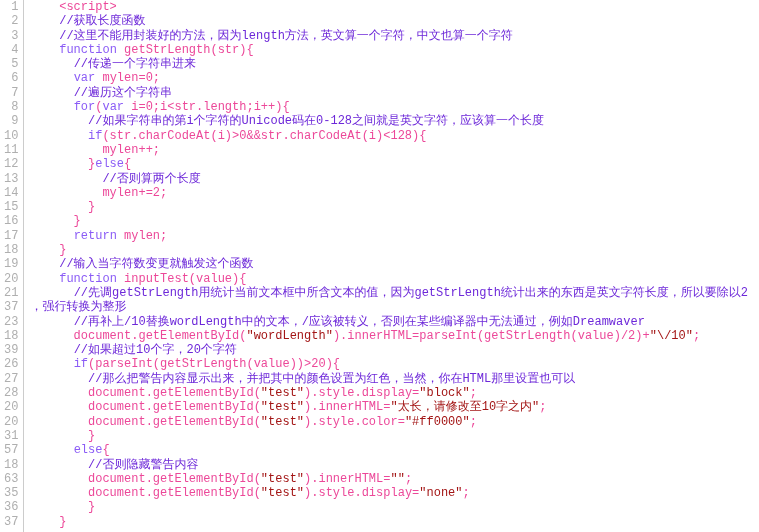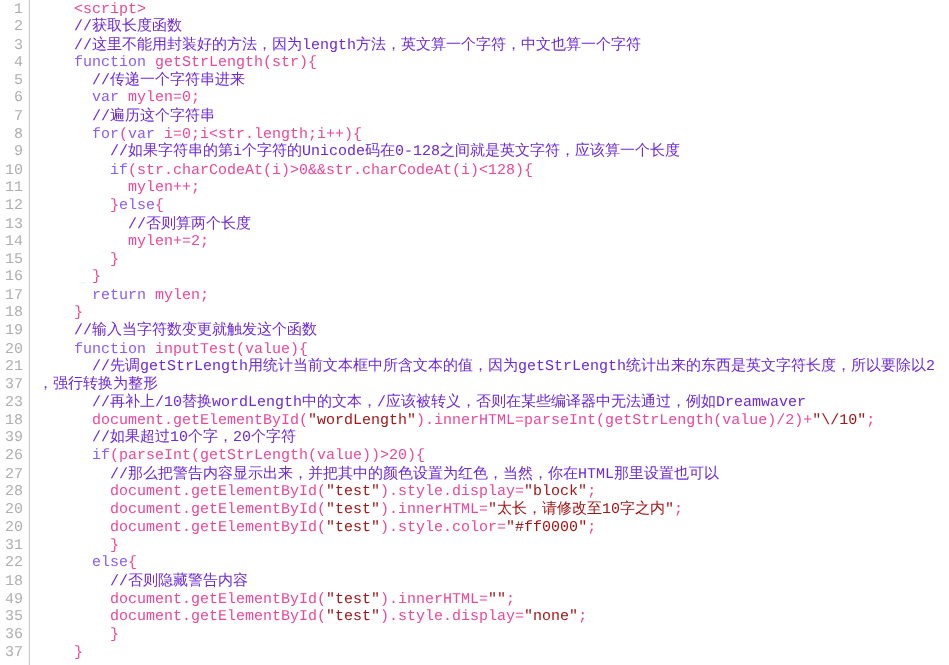--- a/index.html
+++ b/index.html
@@ -41,20 +41,20 @@
     <div>37</div>
     <div>23</div>
     <div>18</div>
     <div>39</div>
     <div>26</div>
     <div>27</div>
     <div>28</div>
     <div>20</div>
     <div>20</div>
     <div>31</div>
-    <div>22</div>
+    <div>57</div>
     <div>18</div>
-    <div>49</div>
+    <div>63</div>
     <div>35</div>
     <div>36</div>
     <div>37</div>
   </div>
 <div class="code" id="code"><div class="line"><span class="plain">    &lt;script&gt;</span></div><div class="line"><span class="plain">    </span><span class="cmt">//获取长度函数</span></div><div class="line"><span class="plain">    </span><span class="cmt">//这里不能用封装好的方法，因为length方法，英文算一个字符，中文也算一个字符</span></div><div class="line"><span class="plain">    </span><span class="kw">function</span><span class="plain"> getStrLength(str){</span></div><div class="line"><span class="plain">      </span><span class="cmt">//传递一个字符串进来</span></div><div class="line"><span class="plain">      </span><span class="kw">var</span><span class="plain"> mylen=0;</span></div><div class="line"><span class="plain">      </span><span class="cmt">//遍历这个字符串</span></div><div class="line"><span class="plain">      </span><span class="kw">for</span><span class="plain">(</span><span class="kw">var</span><span class="plain"> i=0;i&lt;str.length;i++){</span></div><div class="line"><span class="plain">        </span><span class="cmt">//如果字符串的第i个字符的Unicode码在0-128之间就是英文字符，应该算一个长度</span></div><div class="line"><span class="plain">        </span><span class="kw">if</span><span class="plain">(str.charCodeAt(i)&gt;0&amp;&amp;str.charCodeAt(i)&lt;128){</span></div><div class="line"><span class="plain">          mylen++;</span></div><div class="line"><span class="plain">        }</span><span class="kw">else</span><span class="plain">{</span></div><div class="line"><span class="plain">          </span><span class="cmt">//否则算两个长度</span></div><div class="line"><span class="plain">          mylen+=2;</span></div><div class="line"><span class="plain">        }</span></div><div class="line"><span class="plain">      }</span></div><div class="line"><span class="plain">      </span><span class="kw">return</span><span class="plain"> mylen;</span></div><div class="line"><span class="plain">    }</span></div><div class="line"><span class="plain">    </span><span class="cmt">//输入当字符数变更就触发这个函数</span></div><div class="line"><span class="plain">    </span><span class="kw">function</span><span class="plain"> inputTest(value){</span></div><div class="line"><span class="plain">      </span><span class="cmt">//先调getStrLength用统计当前文本框中所含文本的值，因为getStrLength统计出来的东西是英文字符长度，所以要除以2</span></div><div class="line"><span class="cmt">，强行转换为整形</span></div><div class="line"><span class="plain">      </span><span class="cmt">//再补上/10替换wordLength中的文本，/应该被转义，否则在某些编译器中无法通过，例如Dreamwaver</span></div><div class="line"><span class="plain">      document.getElementById(</span><span class="str">"wordLength"</span><span class="plain">).innerHTML=parseInt(getStrLength(value)/2)+</span><span class="str">"\/10"</span><span class="plain">;</span></div><div class="line"><span class="plain">      </span><span class="cmt">//如果超过10个字，20个字符</span></div><div class="line"><span class="plain">      </span><span class="kw">if</span><span class="plain">(parseInt(getStrLength(value))&gt;20){</span></div><div class="line"><span class="plain">        </span><span class="cmt">//那么把警告内容显示出来，并把其中的颜色设置为红色，当然，你在HTML那里设置也可以</span></div><div class="line"><span class="plain">        document.getElementById(</span><span class="str">"test"</span><span class="plain">).style.display=</span><span class="str">"block"</span><span class="plain">;</span></div><div class="line"><span class="plain">        document.getElementById(</span><span class="str">"test"</span><span class="plain">).innerHTML=</span><span class="str">"太长，请修改至10字之内"</span><span class="plain">;</span></div><div class="line"><span class="plain">        document.getElementById(</span><span class="str">"test"</span><span class="plain">).style.color=</span><span class="str">"#ff0000"</span><span class="plain">;</span></div><div class="line"><span class="plain">        }</span></div><div class="line"><span class="plain">      </span><span class="kw">else</span><span class="plain">{</span></div><div class="line"><span class="plain">        </span><span class="cmt">//否则隐藏警告内容</span></div><div class="line"><span class="plain">        document.getElementById(</span><span class="str">"test"</span><span class="plain">).innerHTML=</span><span class="str">""</span><span class="plain">;</span></div><div class="line"><span class="plain">        document.getElementById(</span><span class="str">"test"</span><span class="plain">).style.display=</span><span class="str">"none"</span><span class="plain">;</span></div><div class="line"><span class="plain">        }</span></div><div class="line"><span class="plain">    }</span></div></div>
 
 </body></html>

